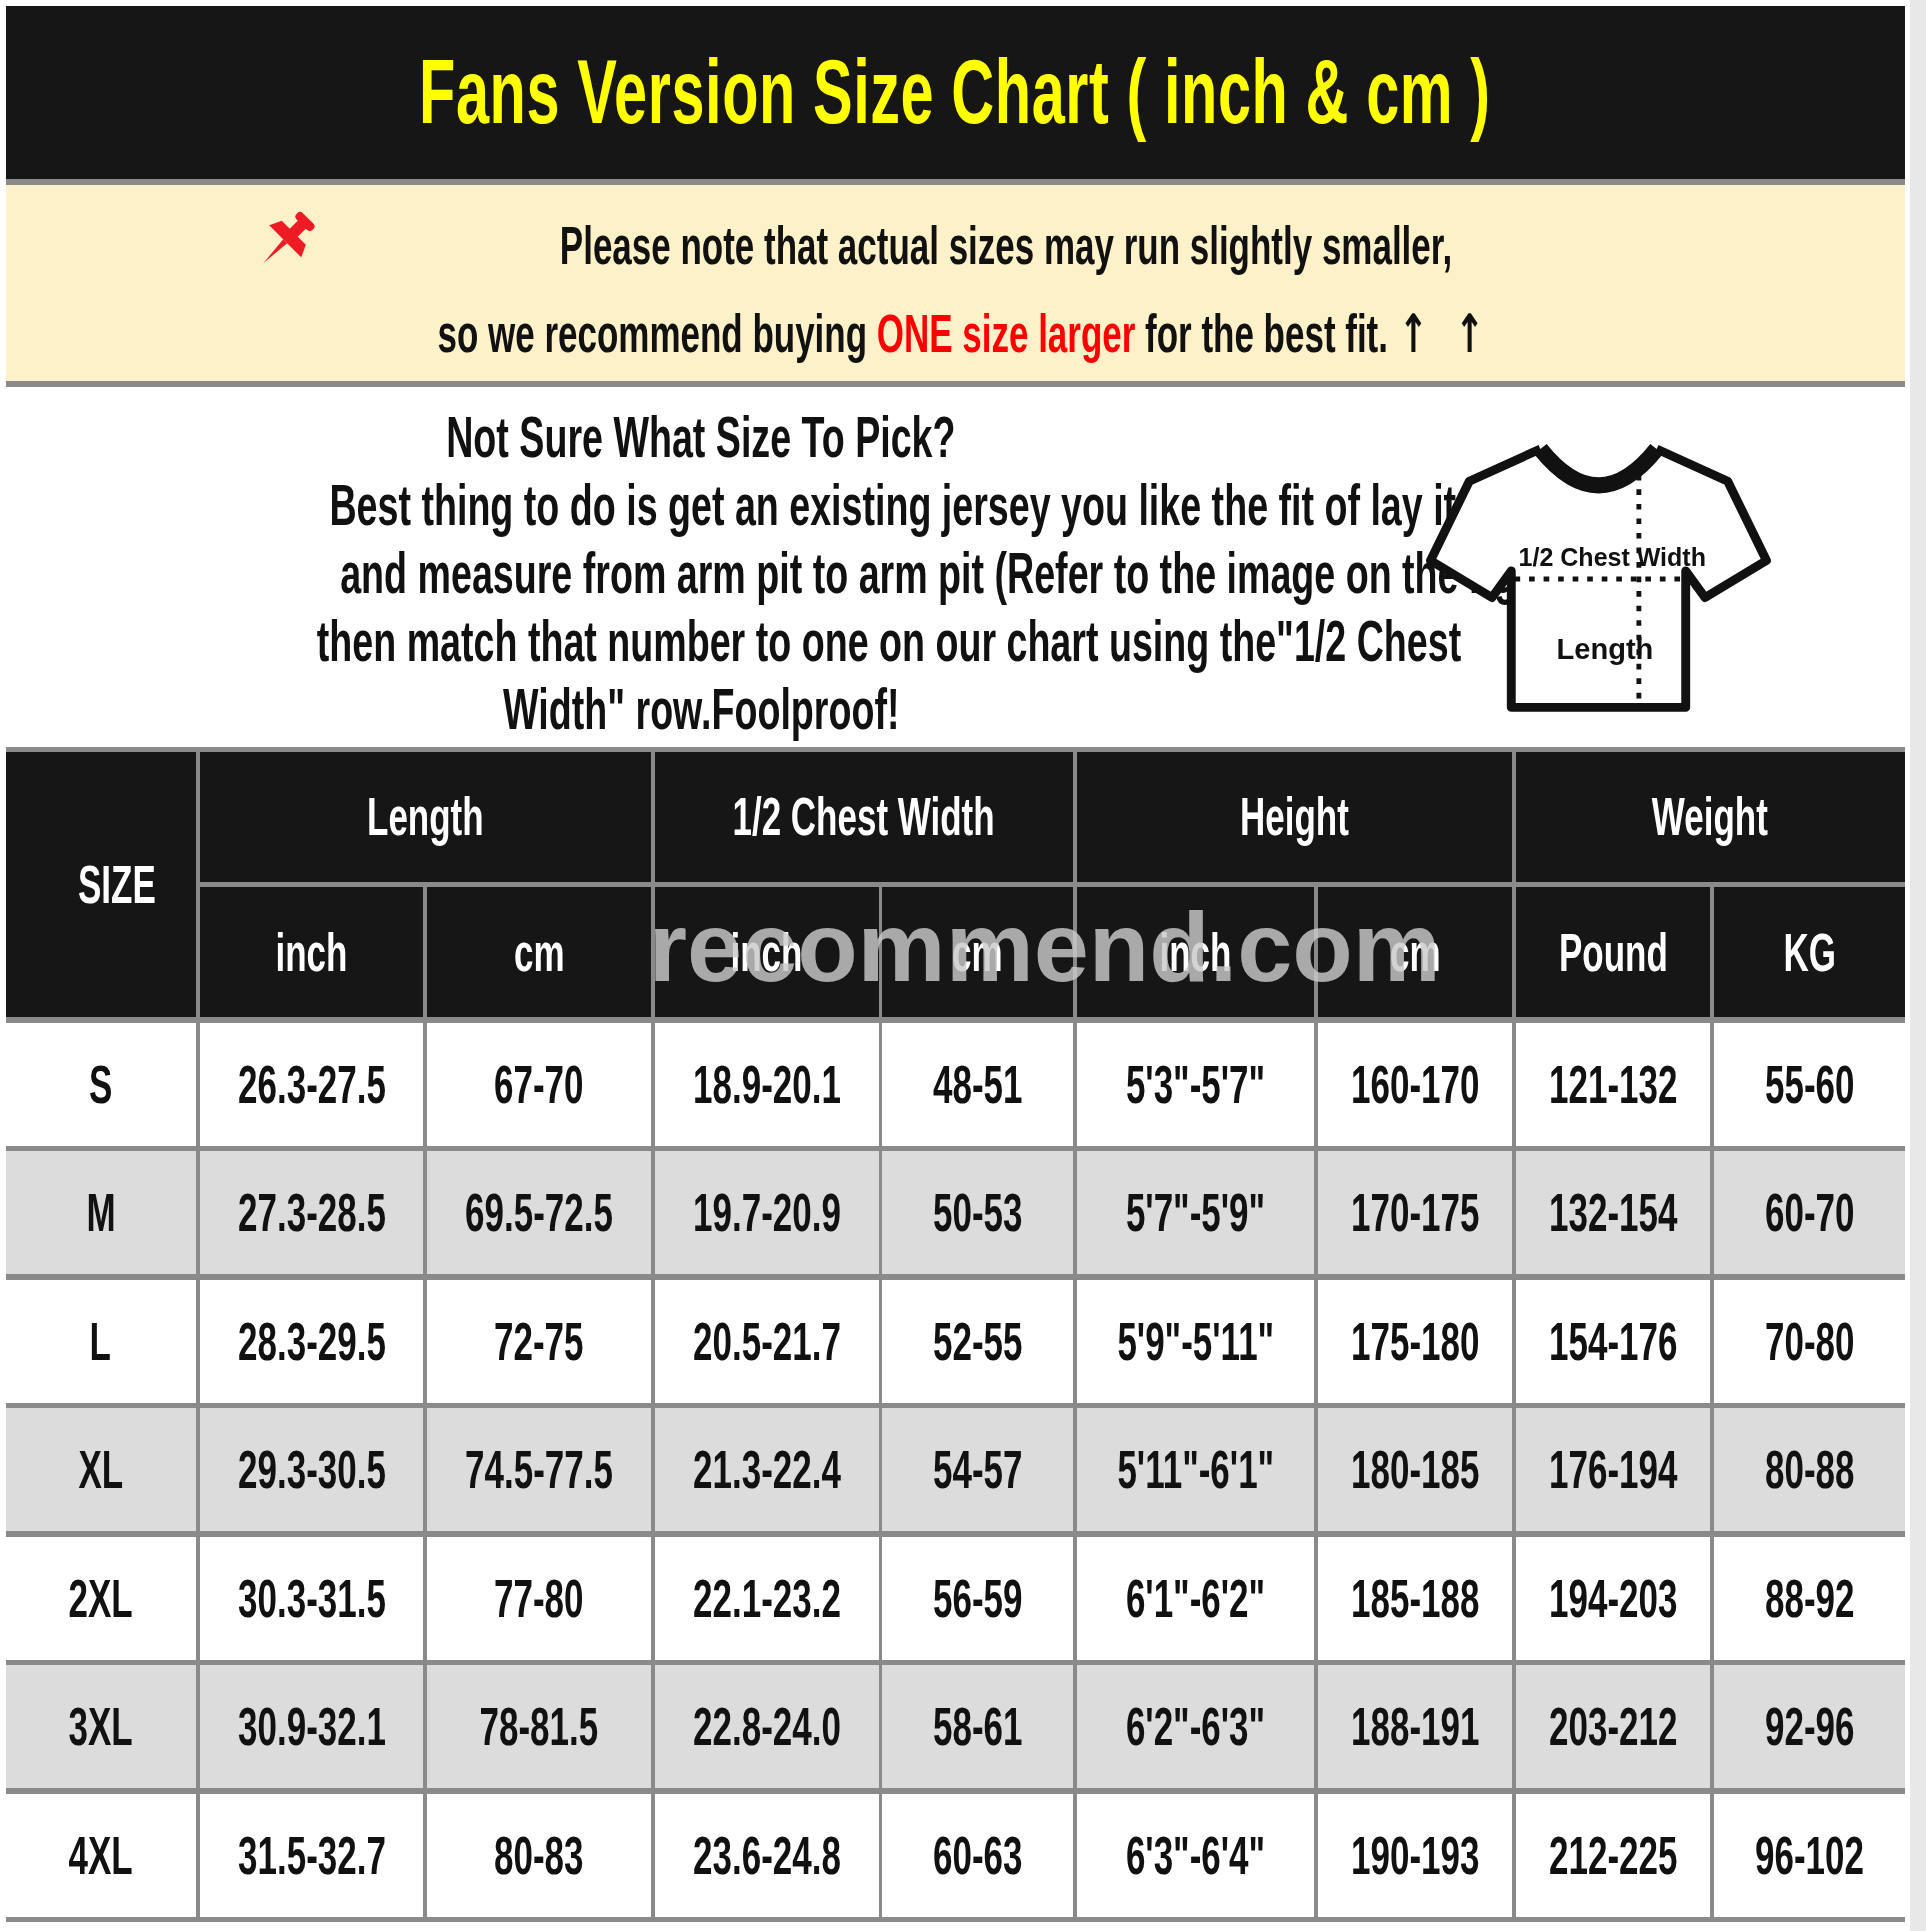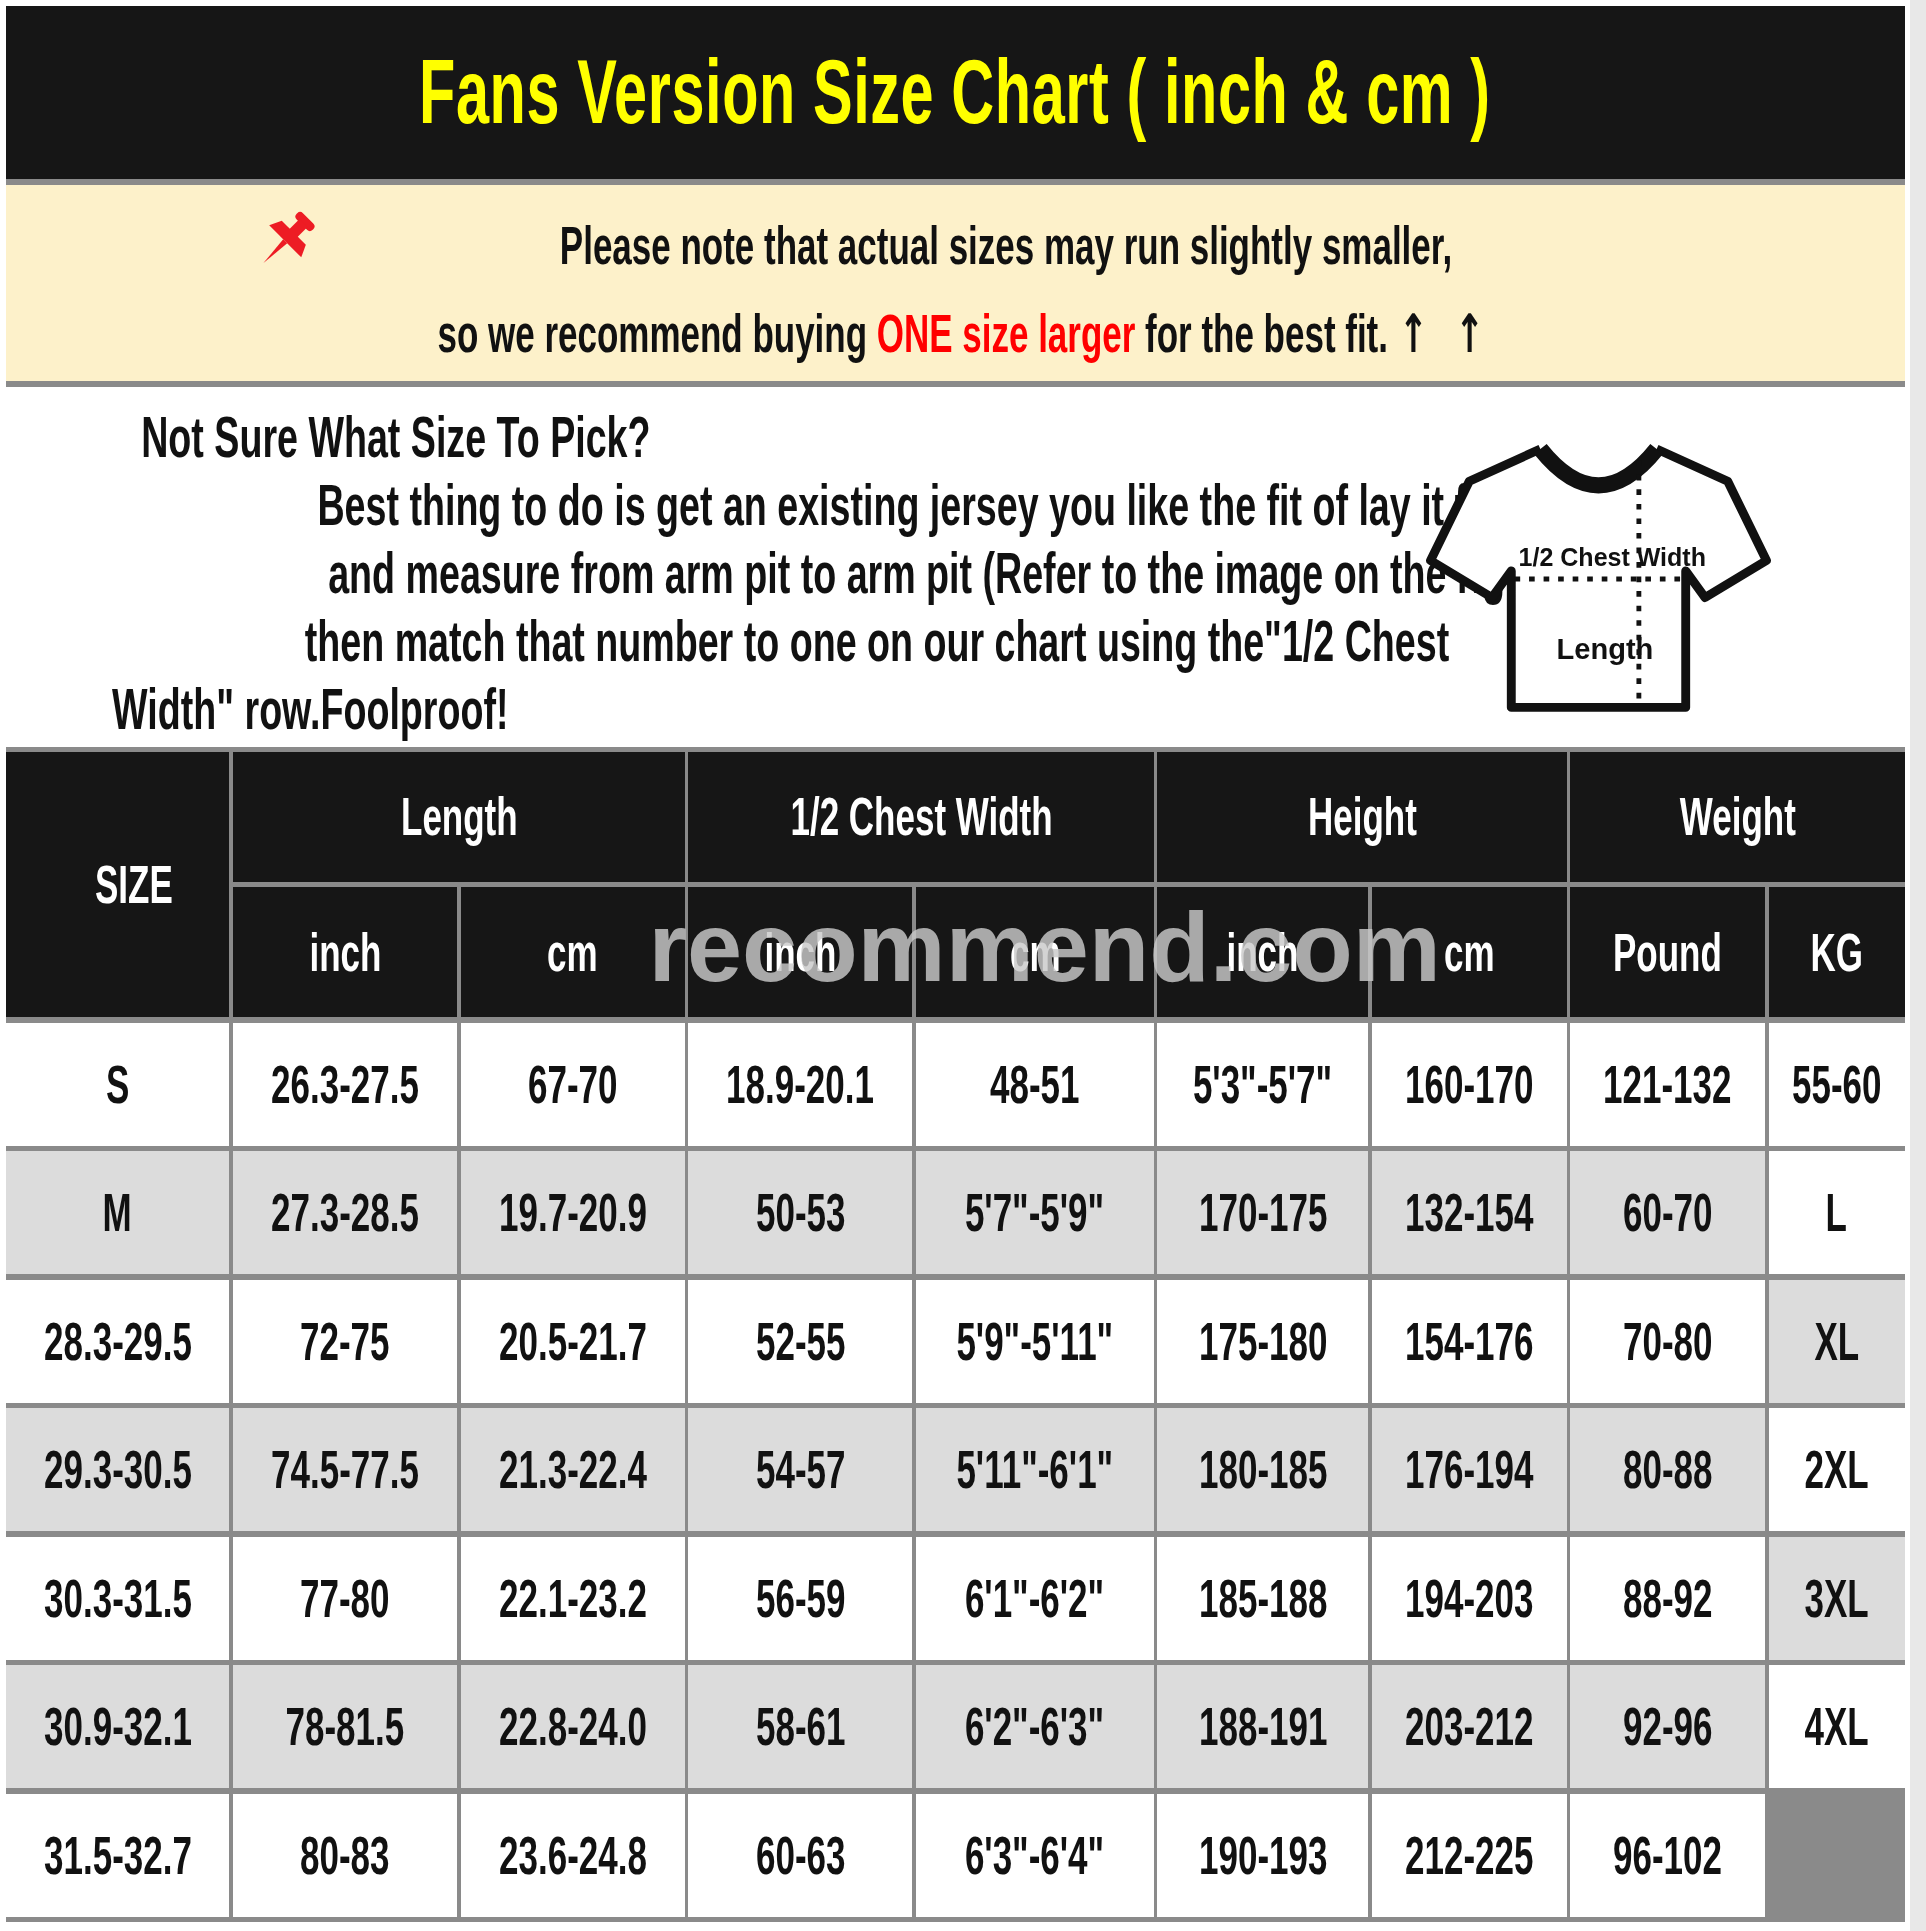--- a/index.html
+++ b/index.html
@@ -34,22 +34,22 @@
     display:flex;flex-direction:column;justify-content:space-evenly;align-items:center;padding-left:19px;
   }
   .note-line{display:flex;align-items:center;justify-content:center;font-size:53px;line-height:1;}
   .note .em{color:var(--em-color,#ff0000);}
   .note .arrows{font-family:"DejaVu Sans",sans-serif;letter-spacing:11px;margin-left:16.5px;}
   .pin{width:81px;height:81px;margin-right:1.8px;flex:0 0 auto;}
 
   
   .guide{position:relative;height:360px;background:#fff;}
   .guide-text{
-    position:absolute;left:4px;top:16.5px;width:1359px;
-    text-align:left;font-size:57px;line-height:68px;
+    position:absolute;left:16px;top:16.5px;width:1359px;
+    text-align:center;font-size:57px;line-height:68px;
   }
   .shirt-box{position:absolute;right:99px;top:20px;width:415px;height:323px;}
 
   
   .table-wrap{position:relative;}
   .grid{
     display:grid;
     grid-template-columns:repeat(9,1fr);
     grid-template-rows:130px 130px;
     grid-auto-rows:123px;
@@ -191,20 +191,23 @@
         <div class="cell c">
           <span class="cx">55-60</span>
         </div>
         <div class="cell c alt">
           <span class="cx">M</span>
         </div>
         <div class="cell c alt">
           <span class="cx">27.3-28.5</span>
         </div>
         <div class="cell c alt">
+          <span class="cx">69.5-72.5</span>
+        </div>
+        <div class="cell c alt">
           <span class="cx">19.7-20.9</span>
         </div>
         <div class="cell c alt">
           <span class="cx">50-53</span>
         </div>
         <div class="cell c alt">
           <span class="cx">5'7"-5'9"</span>
         </div>
         <div class="cell c alt">
           <span class="cx">170-175</span>

